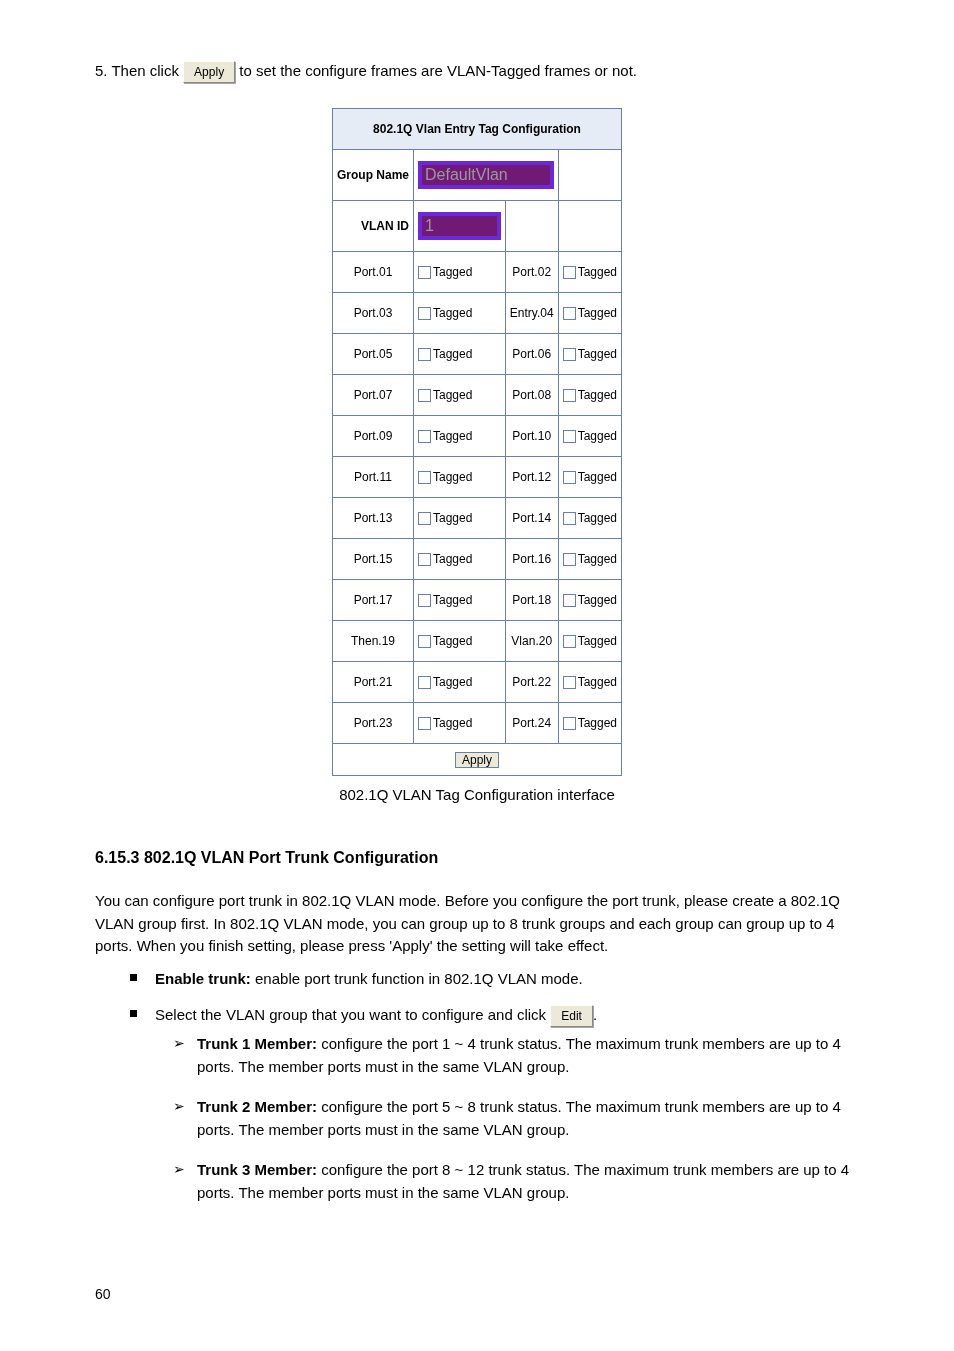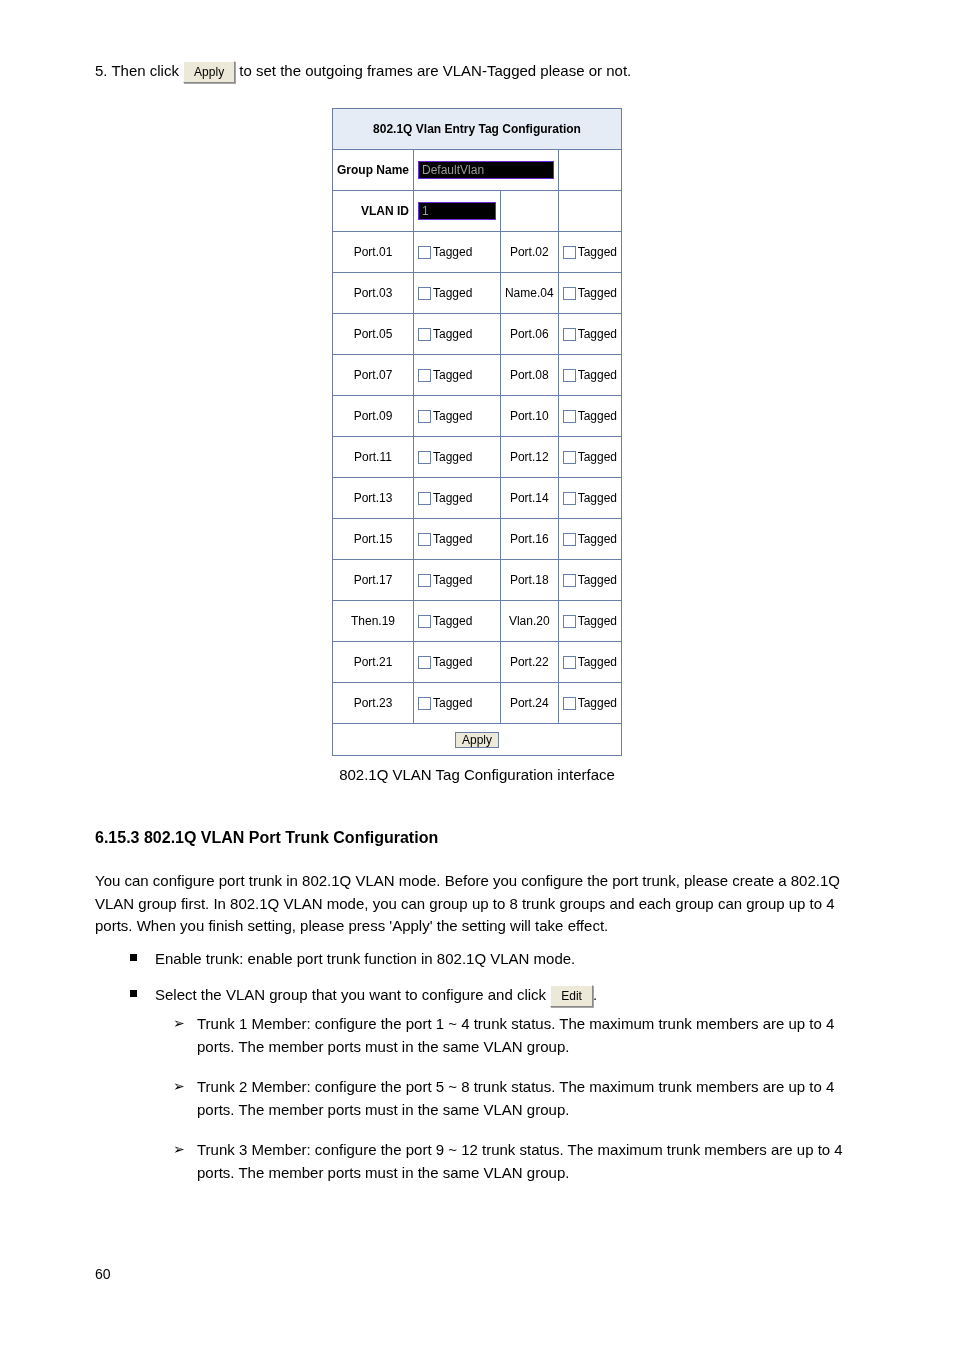--- a/index.html
+++ b/index.html
@@ -4,46 +4,46 @@
 <style>
   html,body{margin:0;padding:0;background:#fff;font-family:Arial,Helvetica,sans-serif;color:#000;}
   .page{width:954px;min-height:1351px;margin:0 auto;position:relative;box-sizing:border-box;padding:60px 95px 40px 95px;font-size:15px;line-height:1.5;}
   p{margin:0 0 10px 0;}
   .inline-btn{display:inline-block;background:#ece9d8;border:1px solid #888;border-top-color:#fff;border-left-color:#fff;box-shadow:1px 1px 0 rgba(0,0,0,.35);padding:1px 10px;font-family:Tahoma,Arial,sans-serif;font-size:12px;vertical-align:middle;}
   .fig{width:290px;margin:25px auto 8px auto;}
   .vlan-table{width:100%;border-collapse:collapse;font-family:Tahoma,Arial,sans-serif;font-size:12px;color:#000;}
   .vlan-table td{border:1px solid #6a7fa8;padding:11px 4px;background:#fff;}
   .vlan-table thead td{background:#e6ecf5;font-weight:bold;text-align:center;}
   .hdr-lbl{font-weight:bold;text-align:right;padding-right:6px;white-space:nowrap;}
-  .ro-input{width:100%;border:1px solid #6d28d9;background:#000000;color:#9a9a9a;font-family:Tahoma,Arial,sans-serif;font-size:12px;padding:1px 3px;box-sizing:border-box;}
+  .ro-input{width:100%;border:4px solid #6d28d9;background:#701a75;color:#9a9a9a;font-family:Tahoma,Arial,sans-serif;font-size:16px;padding:1px 3px;box-sizing:border-box;}
   .port-left{text-align:center;}
   .tag-cell{white-space:nowrap;}
   .cb{display:inline-block;width:11px;height:11px;border:1px solid #6a7fa8;background:#fff;vertical-align:middle;margin-right:2px;}
   .apply-wrap{text-align:center;padding:4px 0;}
   .apply-btn{background:#ece9d8;border:1px solid #6a7fa8;padding:0 6px;font-family:Tahoma,Arial,sans-serif;font-size:12px;}
   .caption{text-align:center;font-size:15px;margin:8px 0 40px 0;}
   .sec-title{font-weight:bold;font-size:16px;margin:30px 0 20px 0;}
   ul.square{list-style:none;padding:0;margin:0;}
   ul.square>li{position:relative;padding-left:60px;margin-bottom:14px;}
   ul.square>li::before{content:"";position:absolute;left:35px;top:6px;width:7px;height:7px;background:#000;}
   ul.arrow{list-style:none;padding:0;margin:6px 0 0 0;}
   ul.arrow>li{position:relative;padding-left:42px;margin-bottom:18px;}
   ul.arrow>li::before{content:"➢";position:absolute;left:18px;top:0;font-size:14px;}
   .footer{text-align:left;font-size:14px;margin-top:80px;}
-  b{font-weight:normal;}
+  b{font-weight:bold;}
 </style>
 </head>
 <body>
 
 <div class="page">
 
   <p>
     <span>5. Then click</span>
     <span class="inline-btn">Apply</span>
-    <span>to set the outgoing frames are VLAN-Tagged please or not.</span>
+    <span>to set the configure frames are VLAN-Tagged frames or not.</span>
   </p>
 
   <div class="fig">
     <table class="vlan-table">
       <thead>
         <tr>
             <td colspan="4">802.1Q Vlan Entry Tag Configuration</td>
           </tr>
       </thead>
       <tbody id="vlan-body">
@@ -60,21 +60,21 @@
         </tr>
       <tr>
             <td class="port-left">Port.01</td>
             <td class="tag-cell"><span class="cb"></span><span>Tagged</span></td>
             <td class="port-left">Port.02</td>
             <td class="tag-cell"><span class="cb"></span><span>Tagged</span></td>
           </tr>
           <tr>
             <td class="port-left">Port.03</td>
             <td class="tag-cell"><span class="cb"></span><span>Tagged</span></td>
-            <td class="port-left">Name.04</td>
+            <td class="port-left">Entry.04</td>
             <td class="tag-cell"><span class="cb"></span><span>Tagged</span></td>
           </tr>
           <tr>
             <td class="port-left">Port.05</td>
             <td class="tag-cell"><span class="cb"></span><span>Tagged</span></td>
             <td class="port-left">Port.06</td>
             <td class="tag-cell"><span class="cb"></span><span>Tagged</span></td>
           </tr>
           <tr>
             <td class="port-left">Port.07</td>
@@ -151,20 +151,20 @@
       <span>Select the VLAN group that you want to configure and click </span>
       <span class="inline-btn">Edit</span><span>.</span>
       <ul class="arrow">
         <li>
           <b>Trunk 1 Member: </b><span>configure the port 1 ~ 4 trunk status. The maximum trunk members are up to 4 ports. The member ports must in the same VLAN group.</span>
         </li>
         <li>
           <b>Trunk 2 Member: </b><span>configure the port 5 ~ 8 trunk status. The maximum trunk members are up to 4 ports. The member ports must in the same VLAN group.</span>
         </li>
         <li>
-          <b>Trunk 3 Member: </b><span>configure the port 9 ~ 12 trunk status. The maximum trunk members are up to 4 ports. The member ports must in the same VLAN group.</span>
+          <b>Trunk 3 Member: </b><span>configure the port 8 ~ 12 trunk status. The maximum trunk members are up to 4 ports. The member ports must in the same VLAN group.</span>
         </li>
       </ul>
     </li>
   </ul>
 
   <div class="footer">60</div>
 </div>
 
 </body></html>

